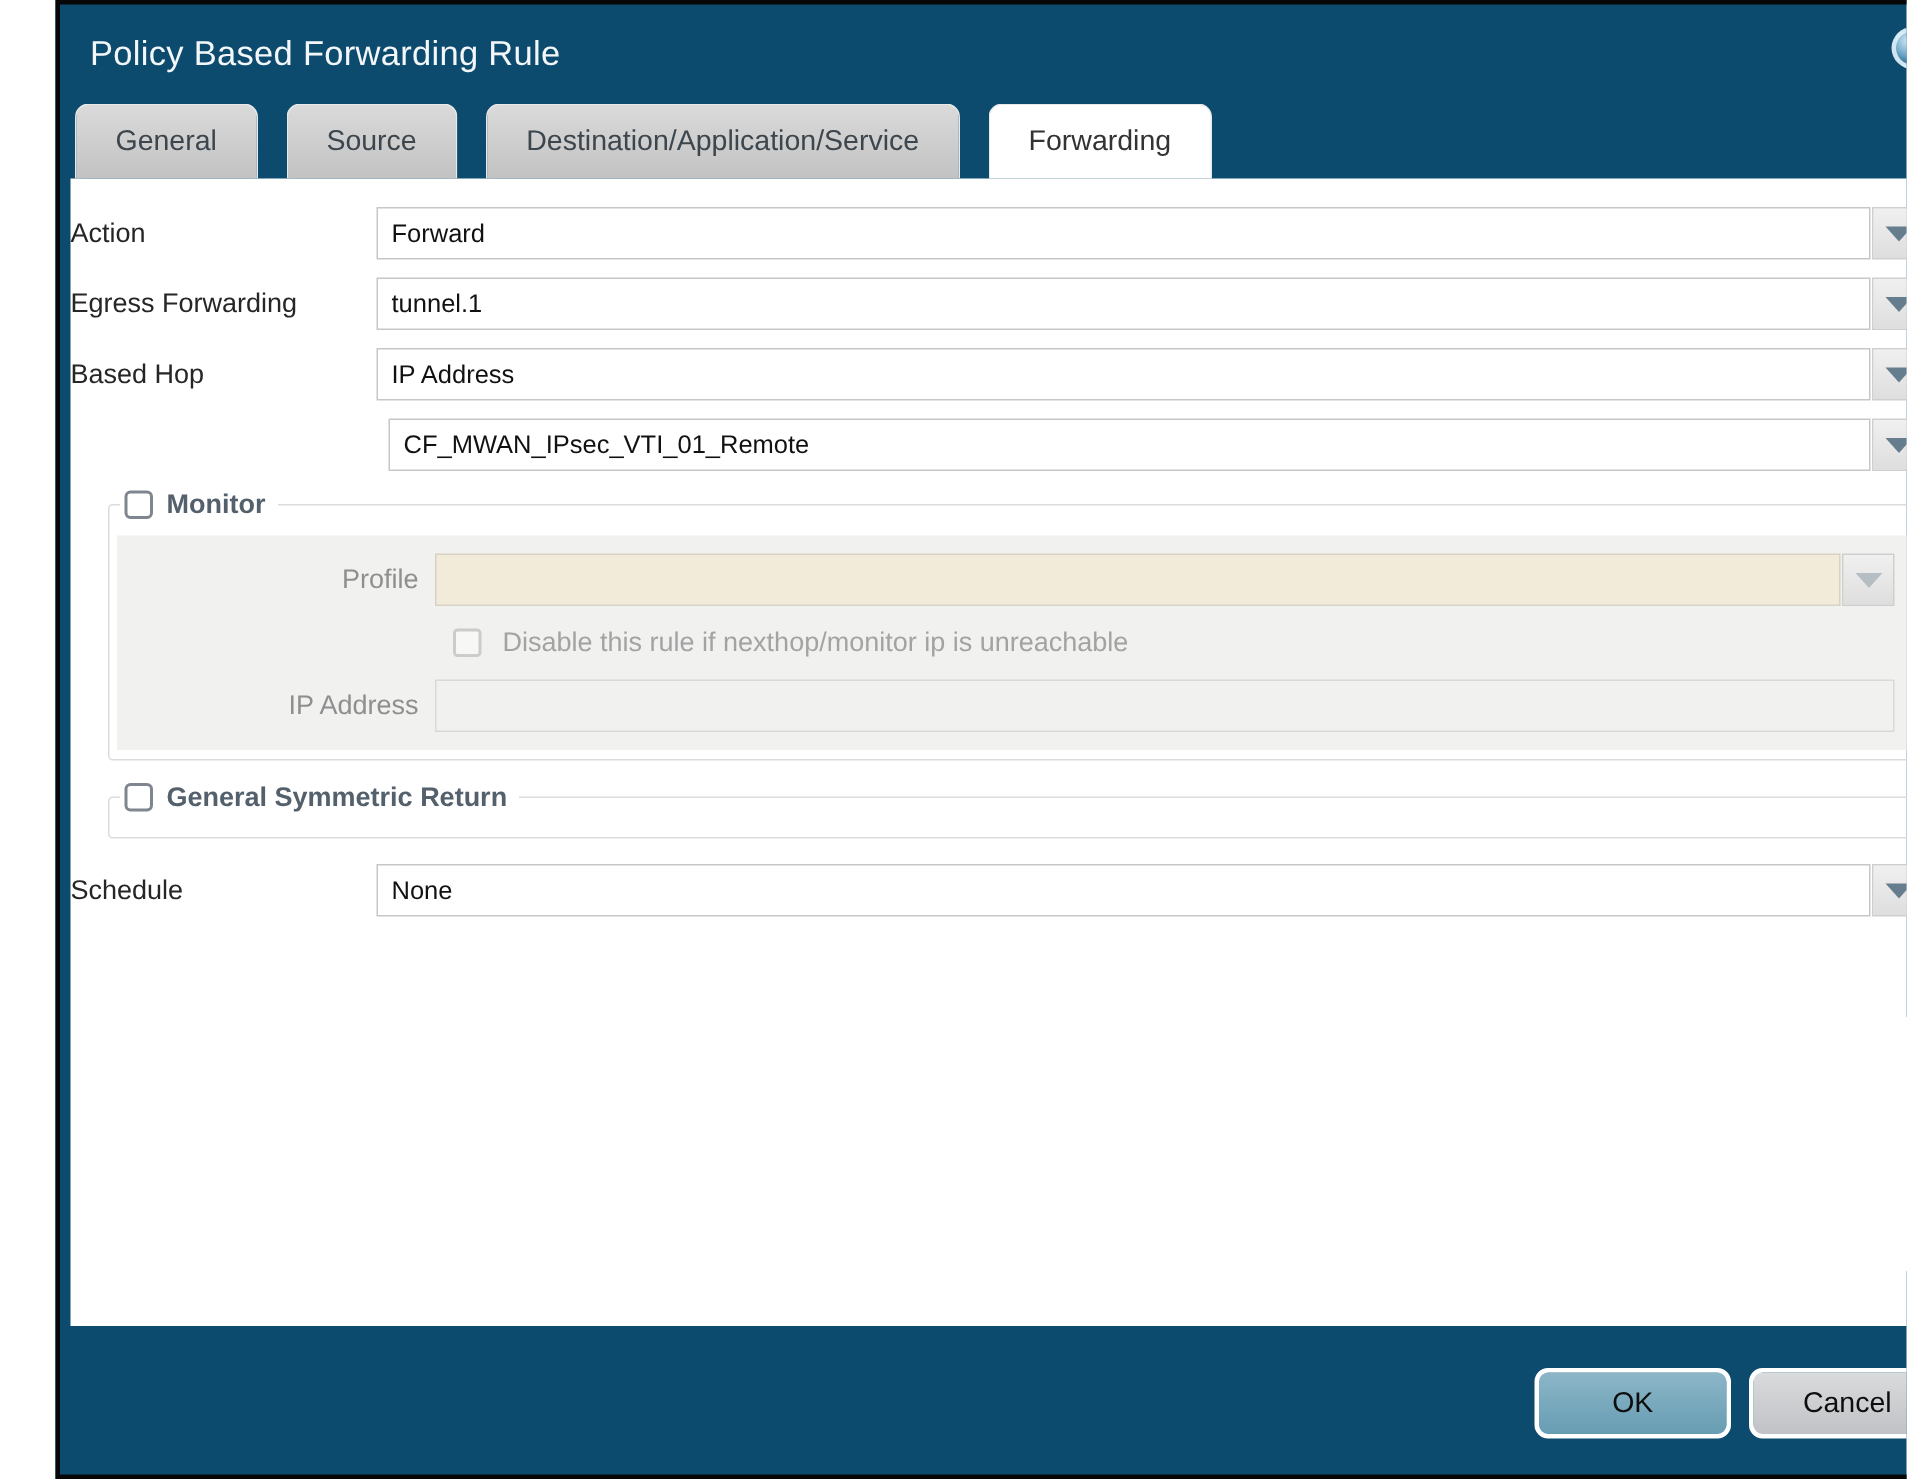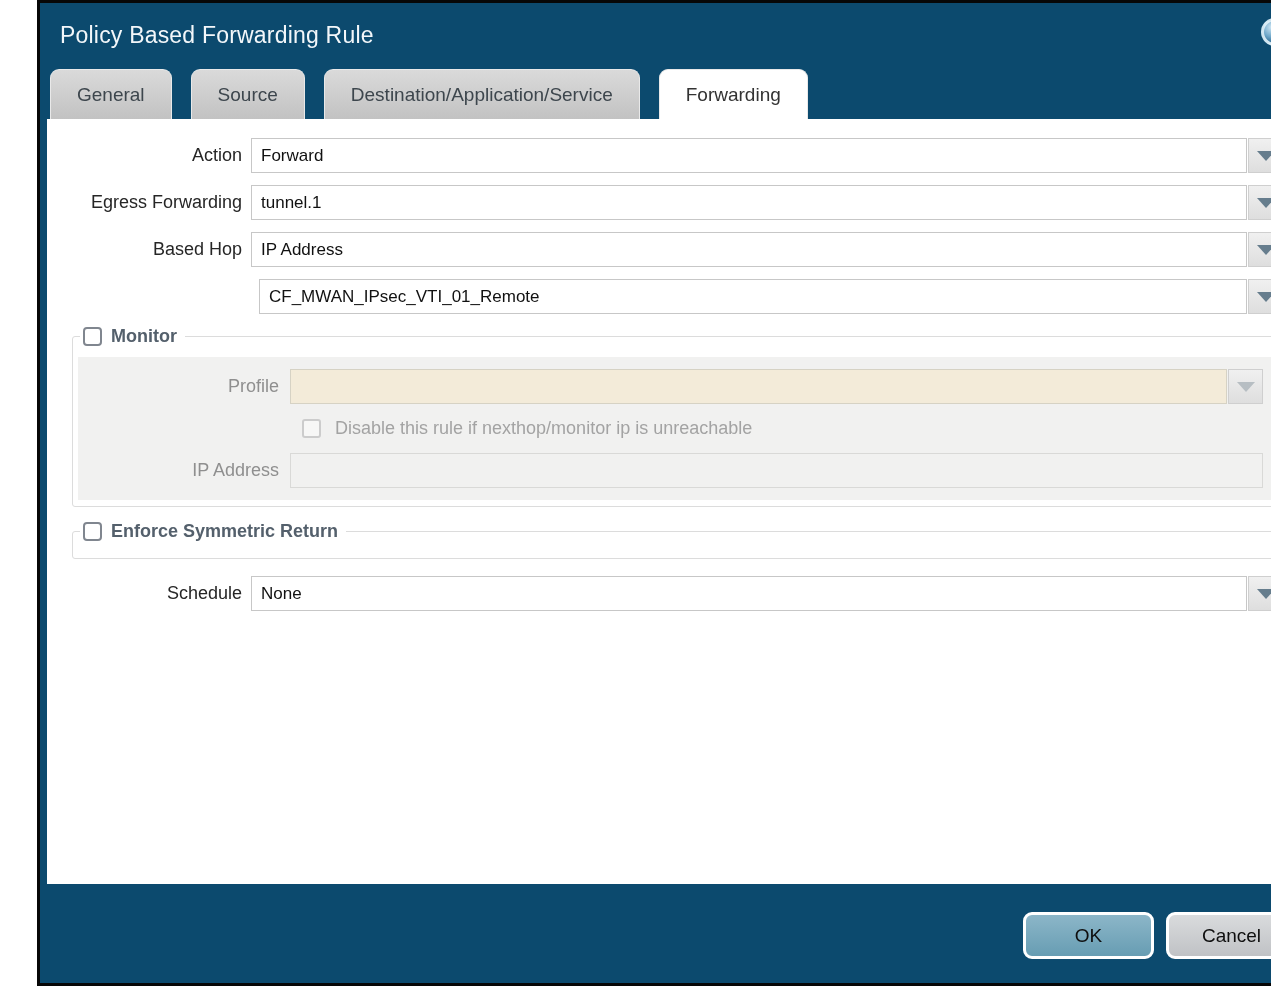--- a/index.html
+++ b/index.html
@@ -42,21 +42,21 @@
   .content {
     background: #ffffff;
     margin: 0 10px 0 7px;
     height: 765px;
     padding: 19px 0 0 0;
     position: relative; z-index: 1;
   }
 
   
   .row { display: flex; align-items: center; margin: 0 12px 12px 0; }
-  .flabel { width: 204px; text-align: right; padding-right: 9px; font-size: 18px; color: #262626; white-space: nowrap; }
+  .flabel { width: 204px; padding-right: 9px; font-size: 18px; color: #262626; white-space: nowrap; }
   .combo { flex: 1; display: flex; align-items: stretch; height: 35px; }
   .combo.indent { margin-left: 8px; }
   .cinput {
     flex: 1; height: 35px; border: 1px solid #c7c7c7; background: #fff;
     font-family: "Liberation Sans", sans-serif; font-size: 17px; color: #111;
     padding: 0 9px; outline: none; min-width: 0;
   }
   .ddbtn {
     width: 35px; height: 35px; margin-left: 1px;
     background: linear-gradient(#f0f0f0, #dedede);
@@ -217,21 +217,21 @@
             <input class="cinput dis-input" disabled="" value="" style="">
           </div>
         </div>
 
       </div>
     </fieldset>
 
     <fieldset class="group">
       <legend>
         <span class="cb"></span>
-        <span class="legend-text">Enforce Symmetric Return</span>
+        <span class="legend-text">General Symmetric Return</span>
       </legend>
 
     </fieldset>
 
     <div class="row schedule-row">
       <div class="flabel">Schedule</div>
       <div class="combo">
         <input class="cinput" value="None" style="">
         <div class="ddbtn">
           <span class="tri"></span>

